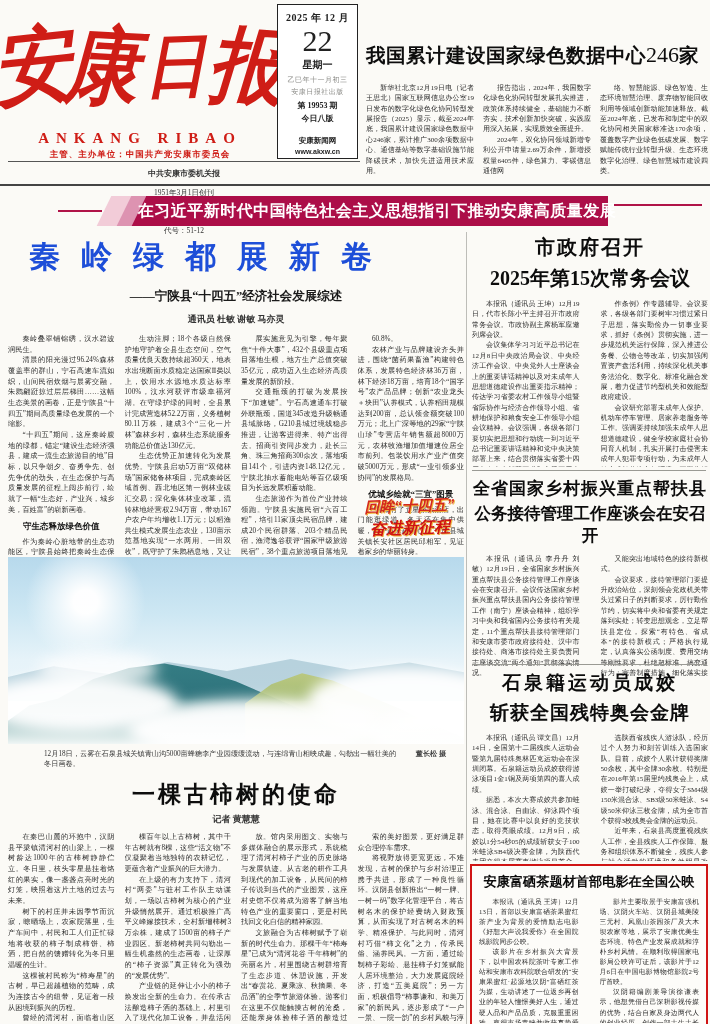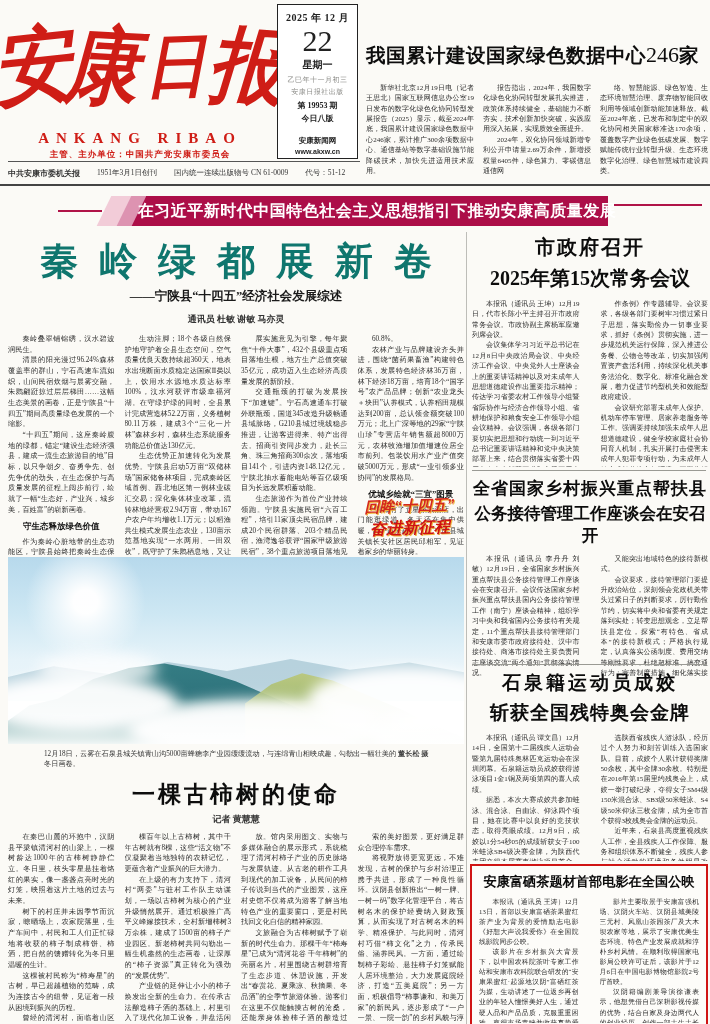--- a/index.html
+++ b/index.html
@@ -10,21 +10,21 @@
   
   .logo { position:absolute; left:6px; top:2px; width:266px; height:128px; display:flex; align-items:center; justify-content:center; color:#cf1d16; font-weight:bold; font-style:italic; }
   .logo span { font-size:76px; line-height:1; display:inline-block; }
   .logo .c1 { transform:rotate(-6deg) scale(1.02,1.08); }
   .logo .c2 { transform:rotate(3deg) scale(0.98,1.12); margin-left:-6px; }
   .logo .c3 { transform:rotate(-2deg) scale(0.82,0.9); margin-left:-2px; }
   .logo .c4 { transform:rotate(4deg) scale(1.0,1.1); margin-left:-4px; }
   .romanized { position:absolute; left:30px; top:130px; width:220px; text-align:center; color:#cf1d16; font-weight:bold; font-size:15px; letter-spacing:7px; font-family:Liberation Serif, serif; }
   .supervisor { position:absolute; left:8px; top:149px; width:264px; text-align:center; color:#cf1d16; font-weight:bold; font-size:8.5px; letter-spacing:1px; }
   .rule-a { position:absolute; left:8px; top:161px; width:352px; height:1px; background:#555; }
-  .org-line { position:absolute; left:8px; top:165px; width:352px; font-size:7.5px; color:#333; display:flex; gap:17px; padding-top:3px; }
+  .org-line { position:absolute; left:8px; top:165px; width:352px; font-size:7.5px; color:#333; display:flex; gap:9px; align-items:center; padding-top:3px;flex-direction:column; }
   .org-line b { font-weight:bold; font-size:8px; }
   .rule-b { position:absolute; left:0; top:184px; width:710px; height:1.5px; background:#444; }
 
   
   .datebox { position:absolute; left:277px; top:4px; width:81px; height:155px; border:1.5px solid #222; background:#fff; text-align:center; padding-top:6px; }
   .datebox .ym { font-size:10px; font-weight:bold; letter-spacing:.5px; }
   .datebox .day { font-size:30px; font-weight:500; line-height:1.05; font-family:"Liberation Serif",serif; }
   .datebox .wk { font-size:10px; font-weight:bold; margin-top:1px; }
   .datebox .lunar { font-size:7px; color:#8a8a86; margin-top:3px; letter-spacing:.5px; }
   .datebox .pub { font-size:7px; color:#8a8a86; margin-top:2px; letter-spacing:.5px; }
@@ -49,21 +49,21 @@
   .banner-wrap { position:absolute; left:0; top:194px; width:710px; height:36px; }
   .banner-line-l { position:absolute; left:58px; top:16px; width:44px; height:1.5px; background:#b01348; }
   .pg1 { position:absolute; left:104px; top:2px; width:26px; height:30px; background:#f2ccd8; transform:skewX(-26deg); }
   .pg2 { position:absolute; left:124px; top:2px; width:26px; height:30px; background:#dd93b1; transform:skewX(-26deg); }
   .banner { position:absolute; left:146px; top:2px; width:462px; height:30px; background:#ac0e48; transform:skewX(0); display:flex; align-items:center; justify-content:center; }
   .banner:before { content:""; position:absolute; left:-7px; top:0; width:20px; height:30px; background:#ac0e48; transform:skewX(-26deg); }
   .banner span { position:relative; color:#fff; font-family:"Liberation Sans",sans-serif; font-weight:bold; font-size:16px; letter-spacing:.5px; white-space:nowrap; }
   .banner-line-r { position:absolute; left:614px; top:10px; width:88px; height:1.5px; background:#b01348; }
 
   
-  .lead-hl { position:absolute; left:8px; top:236px; width:456px; text-align:center; font-size:38px; font-weight:bold; letter-spacing:21px; text-indent:21px; color:#0f766e; }
+  .lead-hl { position:absolute; left:8px; top:236px; width:456px; font-size:31px; font-weight:bold; letter-spacing:21px; text-indent:21px; color:#1d4ed8; }
   .lead-sub { position:absolute; left:8px; top:288px; width:456px; text-align:center; font-size:12.5px; font-weight:bold; color:#1a1a1a; }
   .lead-by { position:absolute; left:8px; top:313px; width:456px; text-align:center; font-size:9px; color:#333; }
   .lead-by b { font-weight:bold; }
   .lead-cols { position:absolute; left:8px; top:334px; width:456px; height:221px; display:flex; gap:10px; }
   .lead-cols .col { flex:1; font-size:7.2px; }
 
   .badge { position:absolute; left:356px; top:497px; width:108px; height:58px; transform:rotate(-2deg); text-align:center; pointer-events:none; }
   .badge .b1 { font-family:"Liberation Sans",sans-serif; font-weight:900; font-style:italic; font-size:15px; color:#d3281c; text-shadow:1px 1px 0 #f0b43c; white-space:nowrap; }
   .badge .b2 { font-family:"Liberation Sans",sans-serif; font-weight:900; font-style:italic; font-size:16px; color:#cf1212; text-shadow:1px 1px 0 #f0b43c; margin-top:2px; white-space:nowrap; }
 
@@ -82,21 +82,21 @@
   .cloud { position:absolute; background:rgba(255,255,255,.96); border-radius:50%; filter:blur(7px); }
   .cl1 { left:-30px; top:118px; width:200px; height:58px; }
   .cl2 { left:120px; top:142px; width:260px; height:62px; }
   .cl3 { left:300px; top:110px; width:200px; height:66px; }
   .cl4 { left:30px; top:95px; width:120px; height:34px; opacity:.8; }
   .cl5 { left:360px; top:150px; width:160px; height:60px; }
   .photo .fog { position:absolute; left:0; bottom:0; width:100%; height:46px; background:linear-gradient(180deg,rgba(255,255,255,0),rgba(255,255,255,.92)); }
 
   .caption { position:absolute; left:8px; top:749px; width:456px; display:flex; font-size:7.2px; color:#333; }
   .caption .cap-text { flex:1; padding-left:36px; }
-  .caption .cap-credit { width:66px; text-align:left; font-weight:bold; color:#444; }
+  .caption .cap-credit { width:66px; text-align:center; font-weight:bold; color:#444; }
 
   
   .feat-hl { position:absolute; left:8px; top:779px; width:456px; text-align:center; font-size:23px; font-weight:bold; letter-spacing:3px; color:#0d0d0d; }
   .feat-by { position:absolute; left:8px; top:813px; width:456px; text-align:center; font-size:9px; color:#333; }
   .feat-cols { position:absolute; left:8px; top:832px; width:456px; height:192px; display:flex; gap:10px;justify-content:space-between; }
   .feat-cols .col { flex:1; font-size:7.2px; }
 
   
   .vrule { position:absolute; left:466px; top:232px; width:1px; height:792px; background:#bdbdb8; }
   .r-art { position:absolute; left:472px; width:236px; }

